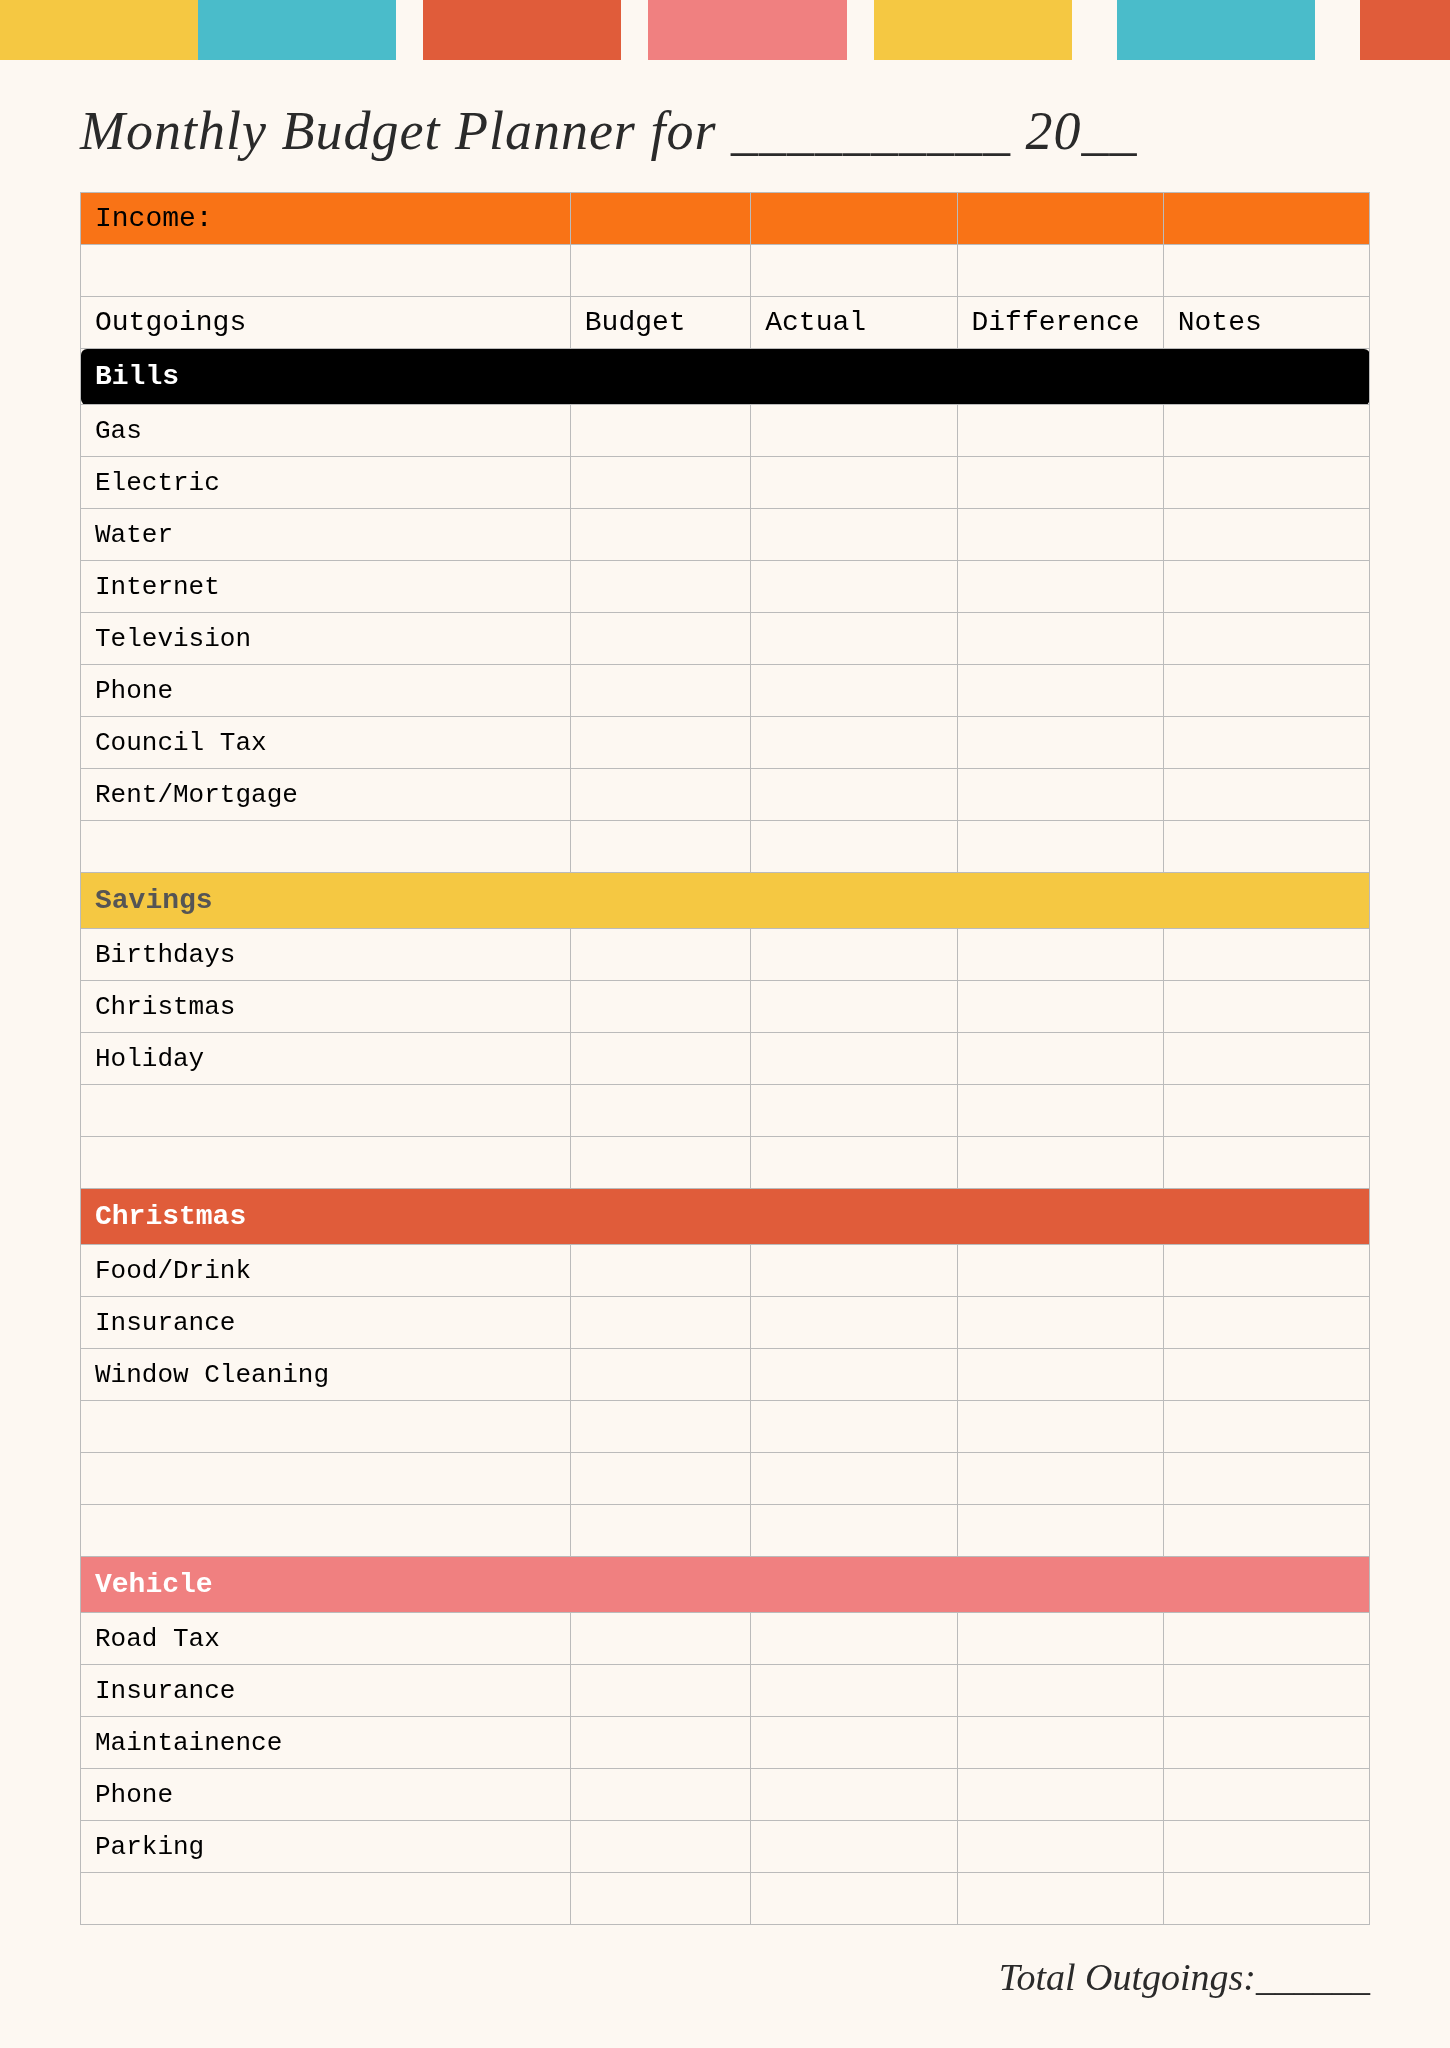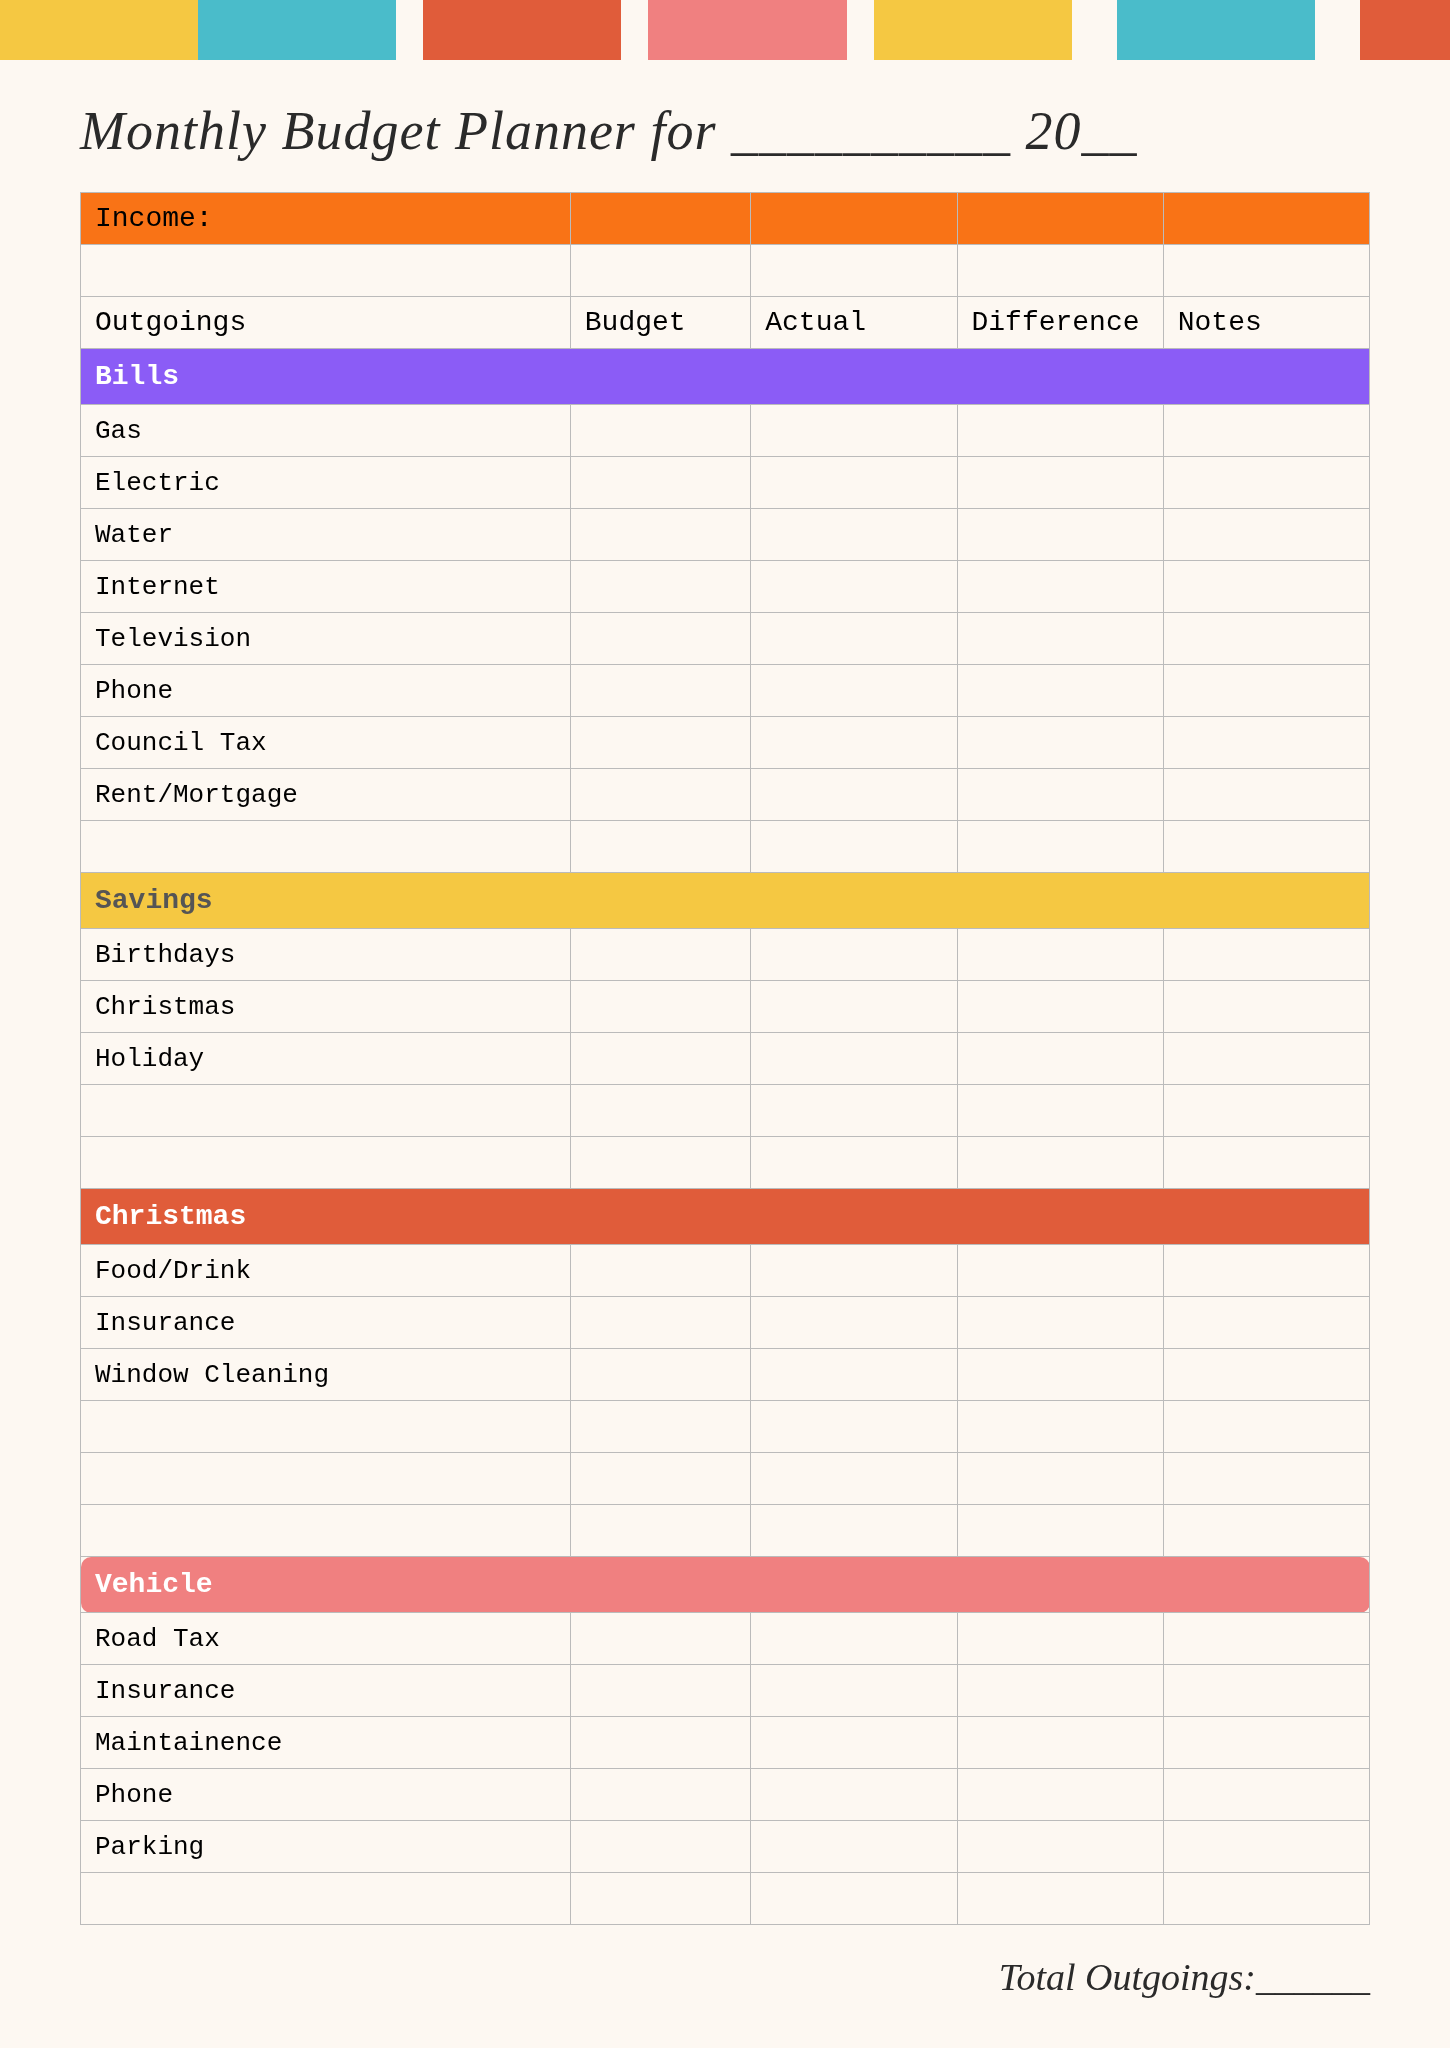--- a/index.html
+++ b/index.html
@@ -86,21 +86,21 @@
     }
 
     .category-row td {
       font-size: 28px;
       font-weight: bold;
       color: white;
       padding: 12px 14px;
       height: 56px;
     }
 
-    .category-bills { background-color: #8b5cf6; }
+    .category-bills { background-color: #000000; border-radius: 6px; }
     .category-savings { background-color: #f5c842; color: white; }
     .category-household { background-color: #e05c3a; }
 
     .data-row td {
       background: #fdf8f2;
       font-size: 26px;
     }
 
     .empty-row td {
       background: #fdf8f2;
@@ -319,21 +319,21 @@
       </tr>
       <tr class="empty-row">
         <td></td>
             <td></td>
             <td></td>
             <td></td>
             <td></td>
       </tr>
 
       <tr class="category-row">
-        <td colspan="5" style="background-color:#f08080; color:white;border-radius:10px;">Vehicle</td>
+        <td colspan="5" style="background-color:#f08080; color:white;">Vehicle</td>
       </tr>
       <tr class="data-row">
         <td>Road Tax</td>
         <td></td>
         <td></td>
         <td></td>
         <td></td>
       </tr>
       <tr class="data-row">
         <td>Insurance</td>

